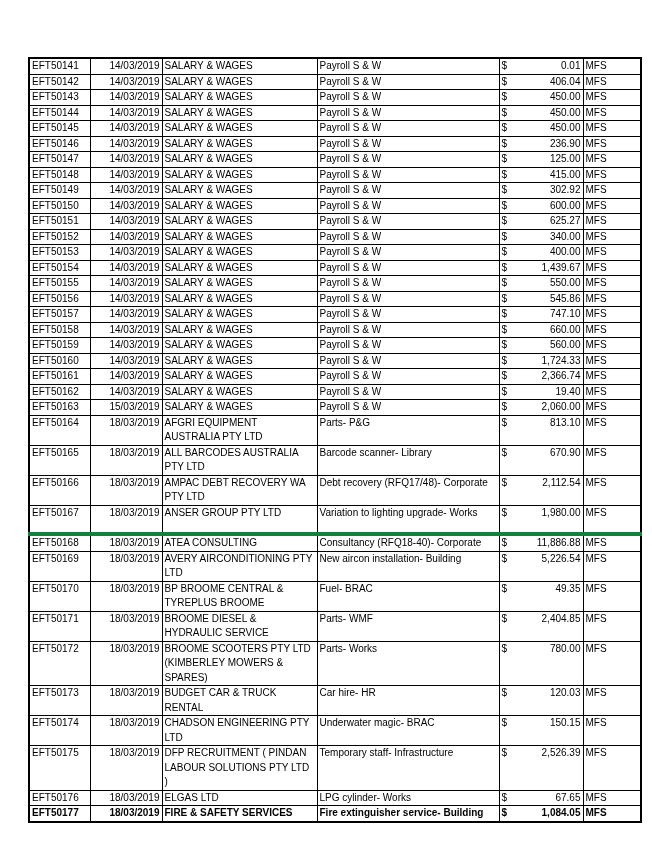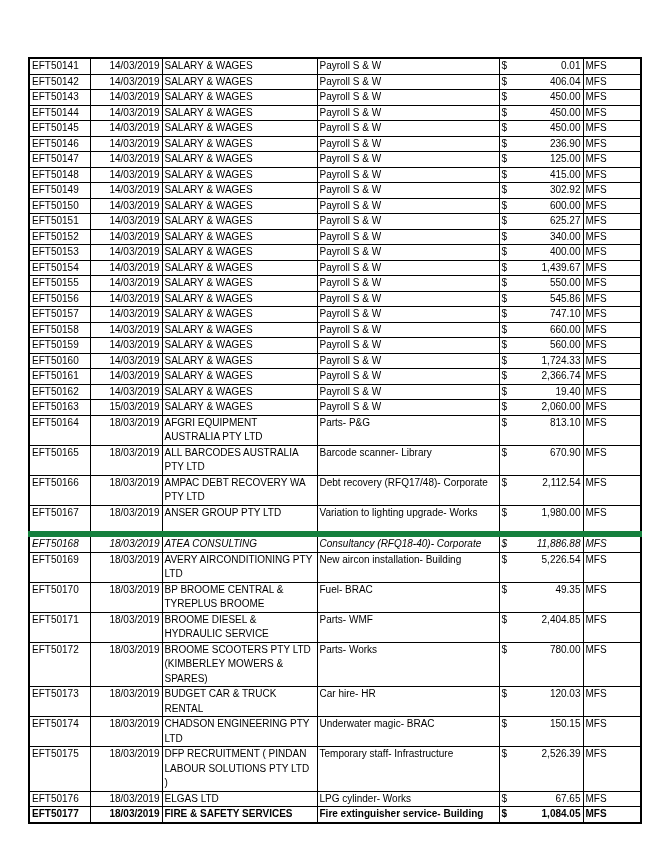--- a/index.html
+++ b/index.html
@@ -28,22 +28,21 @@
   table.payments td {
     border: 1px solid #000000;
     font-size: 10px;
     line-height: 14.5px;
     vertical-align: top;
     padding: 0 2px;
     overflow: hidden;
     word-wrap: break-word;
   }
   tr.thick-top td {
-    border-top: 6px solid #15803d;
-    font-style: italic;
+    border-top: 4px solid #15803d;
   }
   td.c-ref   { padding-left: 3px; }
   td.c-date  { text-align: right; padding-right: 3px; }
   td.c-payee { padding-left: 3px; }
   td.c-desc  { padding-left: 3px; }
   td.c-amt   { padding: 0 3px 0 4px; }
   td.c-fund  { padding-left: 3px; }
   .amt-wrap {
     display: flex;
     justify-content: space-between;

